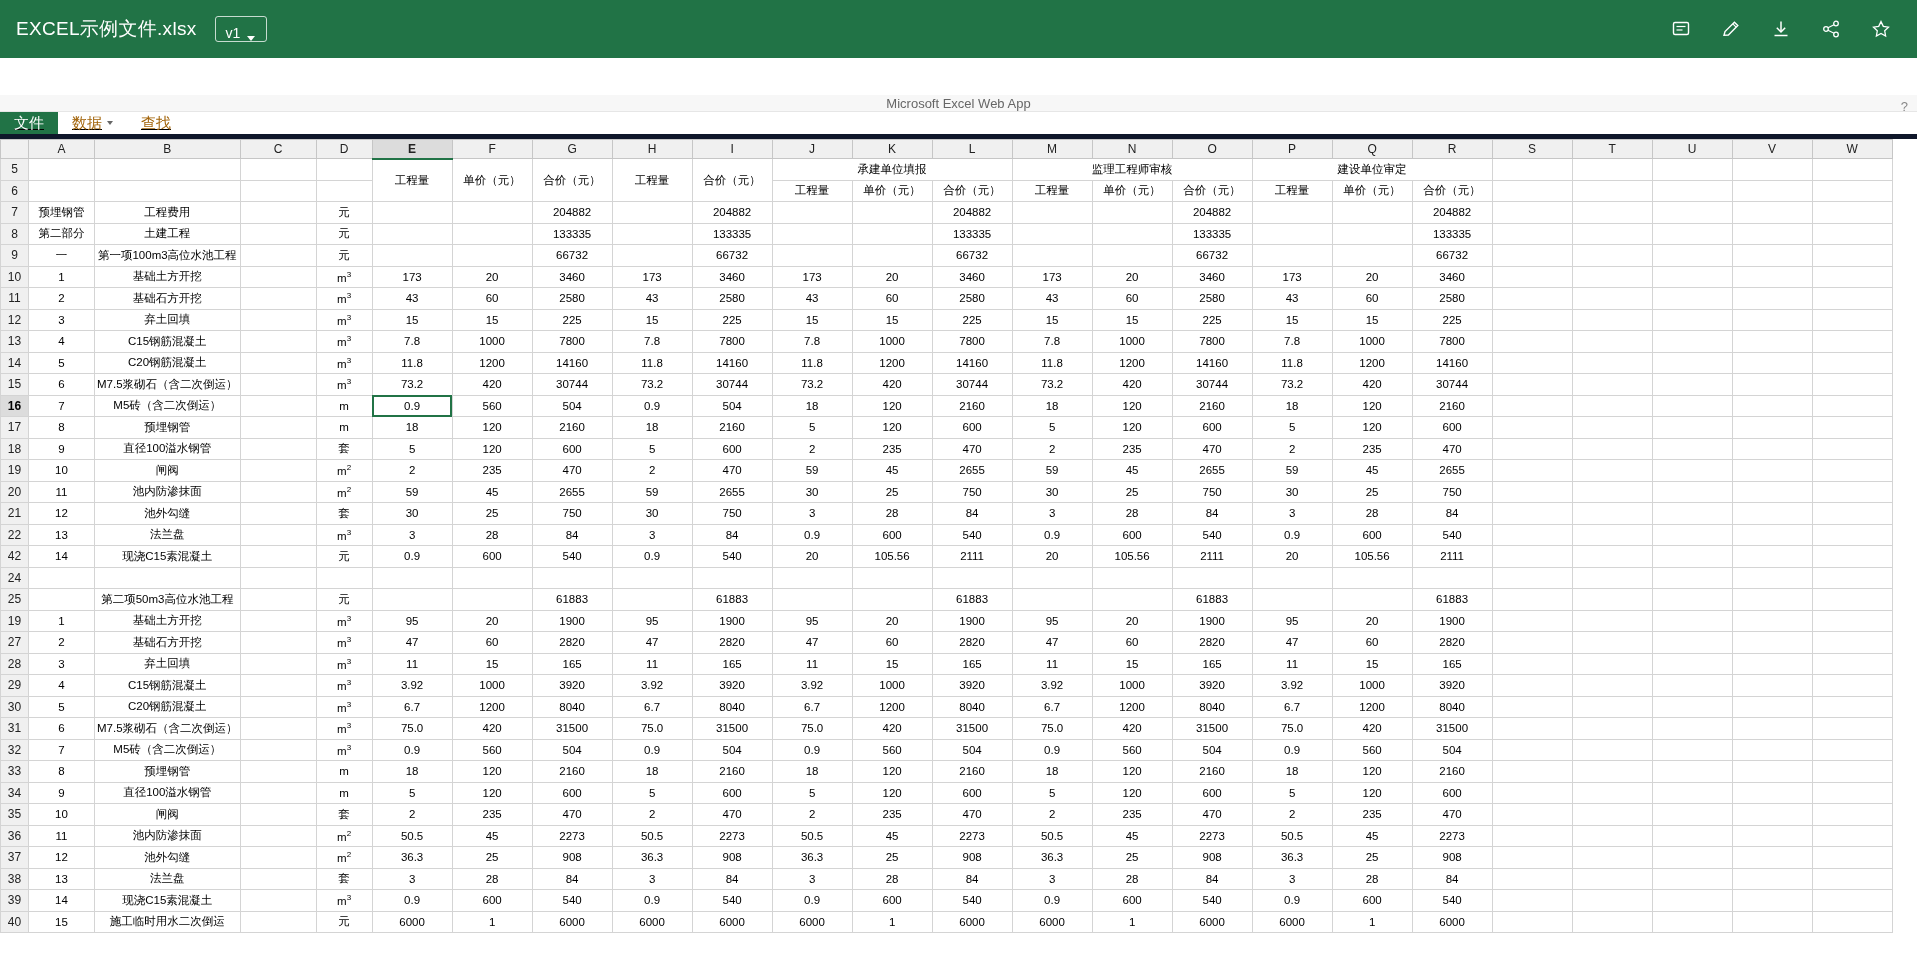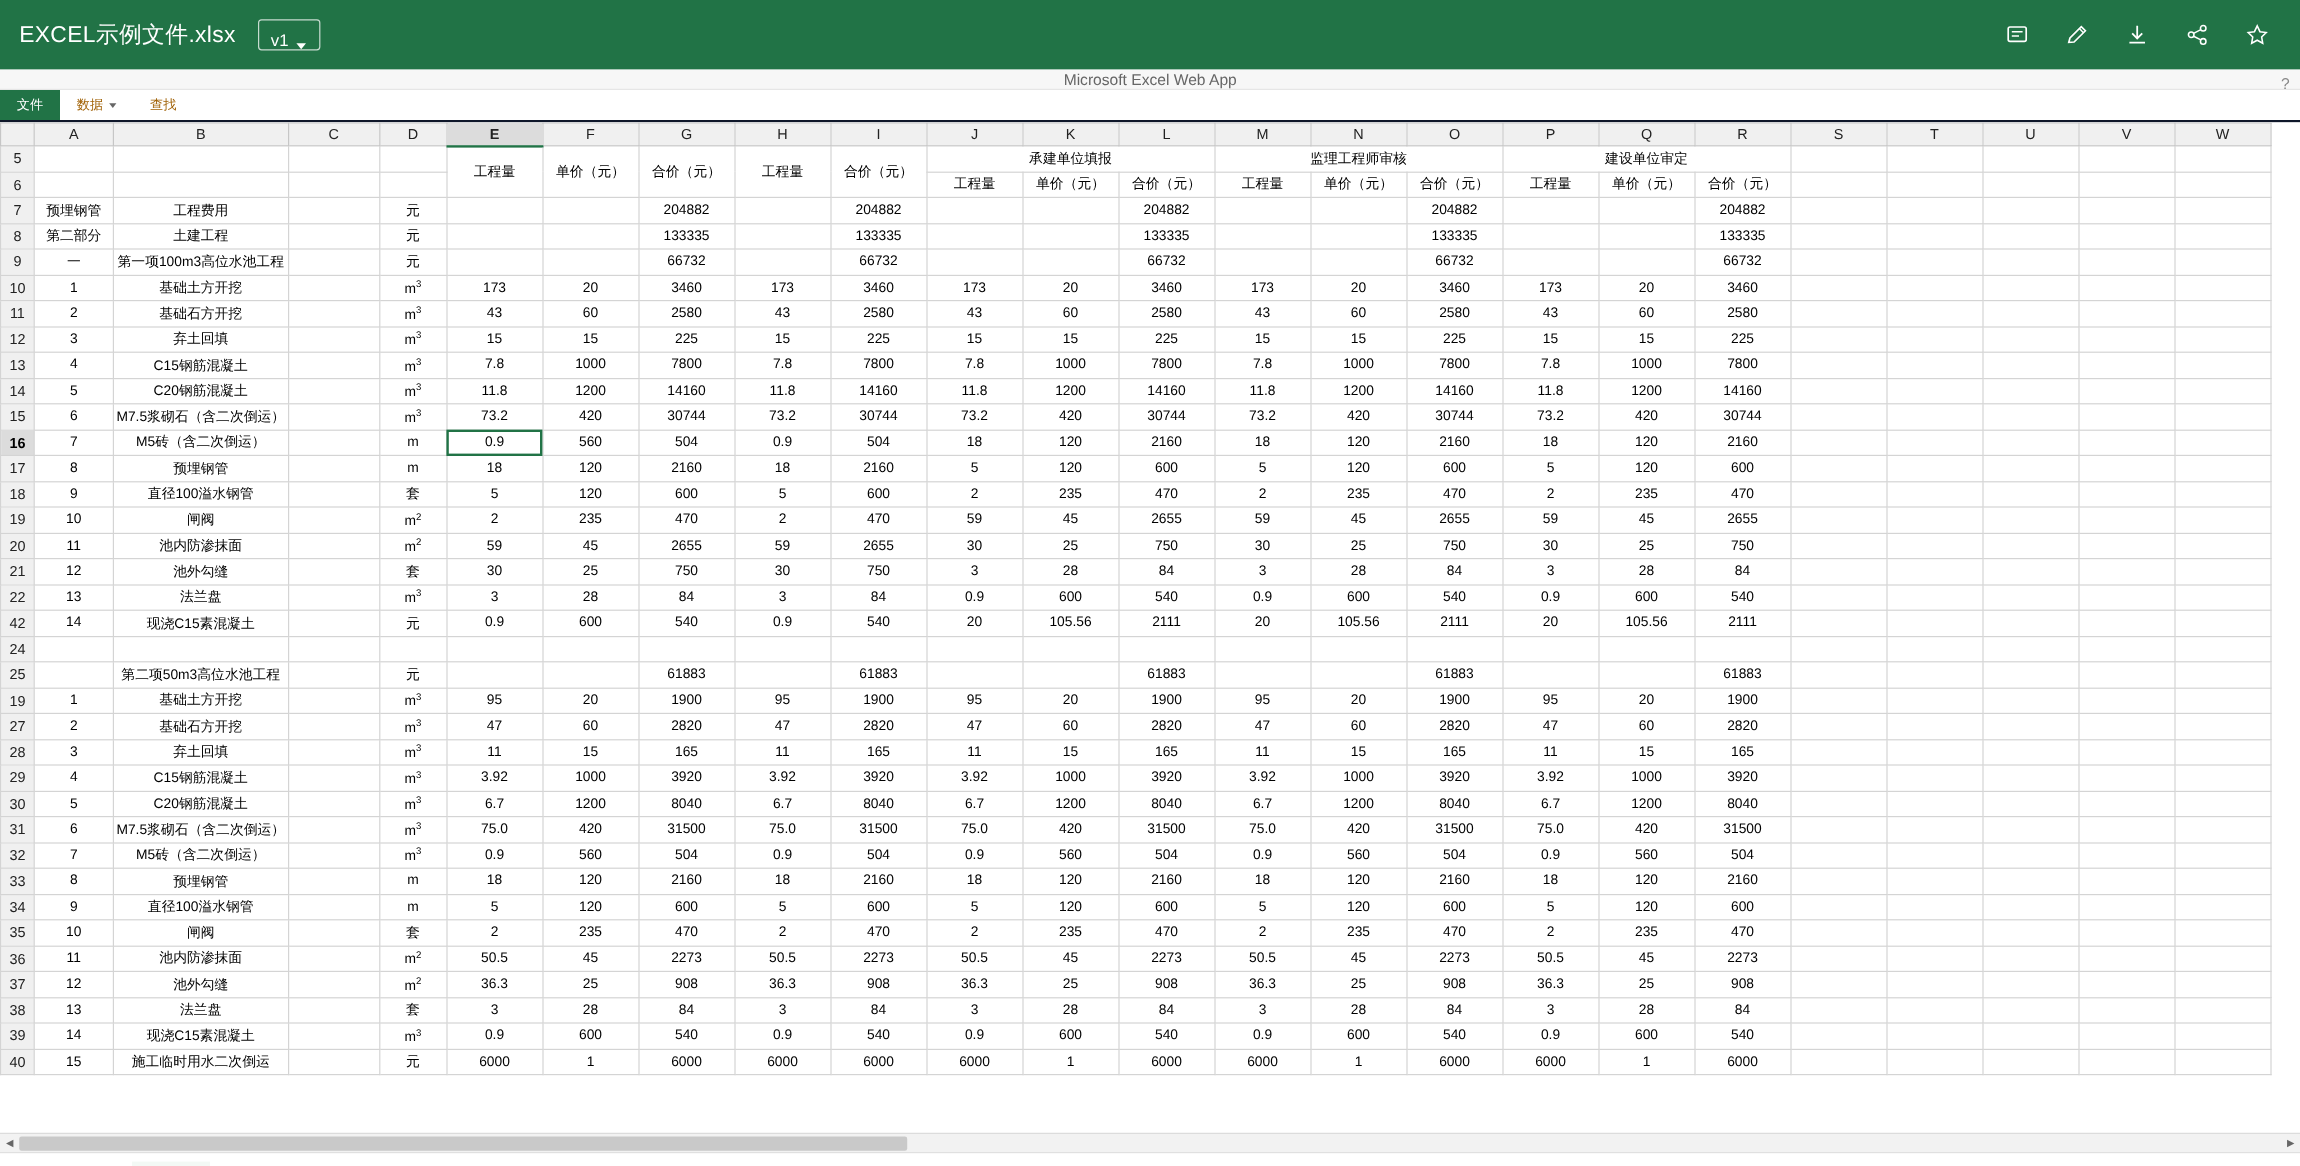--- a/index.html
+++ b/index.html
@@ -52,42 +52,44 @@
 
   
   .appstrip {
     height: 17px;
     background: #f7f7f7;
     border-bottom: 1px solid #e6e6e6;
     display: flex;
     align-items: center;
     justify-content: center;
     position: relative;
+    margin-top: 37px;
   }
   .appstrip .name {
     font-size: 13px;
     color: #666666;
   }
   .appstrip .help {
     position: absolute;
     right: 9px;
     top: 4px;
     font-size: 13px;
     color: #888;
     cursor: pointer;
   }
 
   
   .menubar {
     height: 27px;
     background: #ffffff;
-    border-bottom: 2px solid #0f172a;
+    border-bottom: 5px solid #0f172a;
     display: flex;
     align-items: stretch;
-    font-size: 11px;
+    font-size: 15px;
+    text-decoration: underline;
   }
   .menu-item {
     padding: 0 14px;
     display: flex;
     align-items: center;
     gap: 5px;
     cursor: pointer;
     color: #a16207;
   }
   .menu-item.active {

